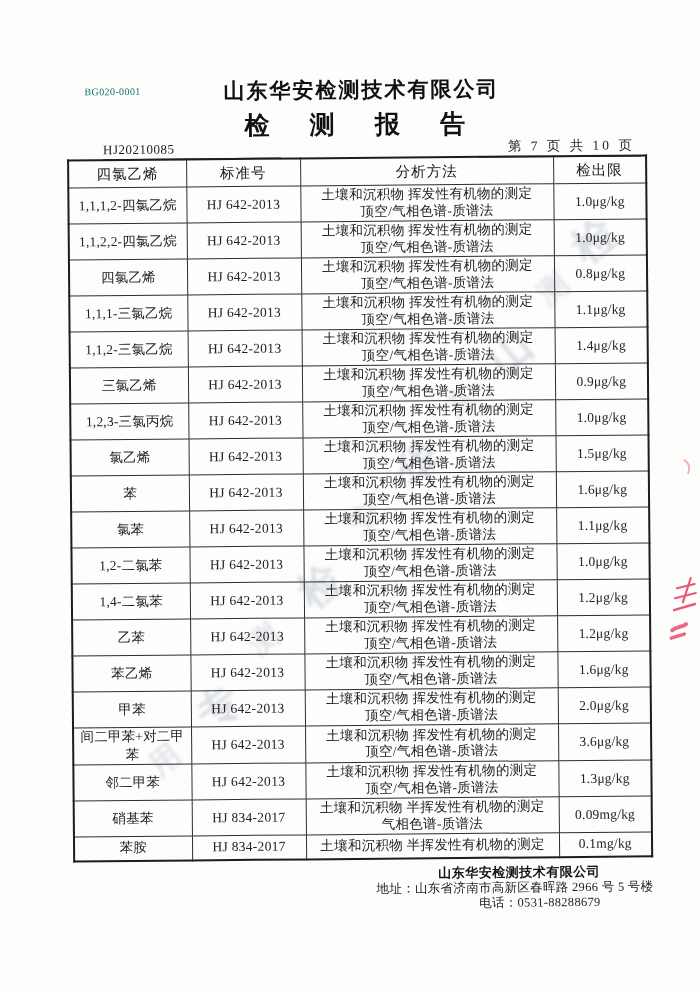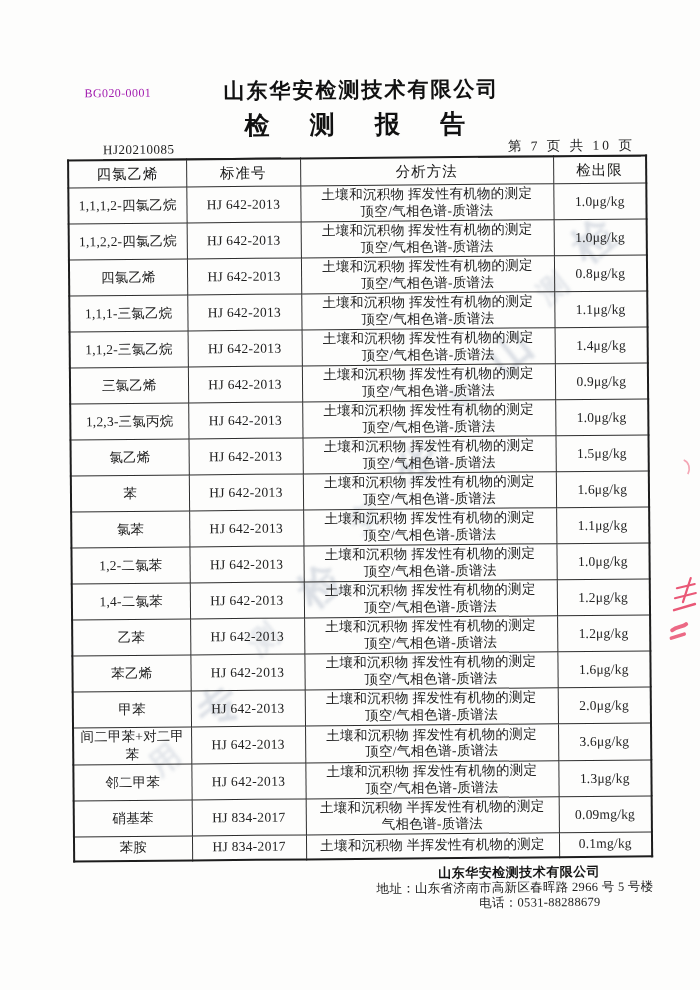--- a/index.html
+++ b/index.html
@@ -4,21 +4,21 @@
 <style>
   html,body{margin:0;padding:0;background:#e8e8e8;}
   .page{
     position:relative;width:700px;height:990px;margin:0 auto;
     background:#fdfdfc;overflow:hidden;
     font-family:"Liberation Serif","DejaVu Serif",serif;
     color:#1e1e1e;
   }
   .tilt{position:absolute;inset:0;transform:rotate(-0.5deg);transform-origin:50% 50%;}
 
-  .form-code{position:absolute;left:88px;top:84px;font-size:12px;letter-spacing:.4px;color:#a21caf;}
+  .form-code{position:absolute;left:88px;top:84px;font-size:10px;letter-spacing:.4px;color:#0f766e;}
   .company-title{position:absolute;left:0;top:76px;width:730px;text-align:center;
     font-size:21px;font-weight:bold;letter-spacing:2px;color:#111;}
   .report-title{position:absolute;left:0;top:108px;width:716px;text-align:center;
     font-size:25px;font-weight:bold;letter-spacing:17px;text-indent:17px;color:#111;}
 
   .meta{position:absolute;left:70px;top:140px;width:578px;height:18px;font-size:13px;}
   .report-no{position:absolute;left:36px;top:0;display:inline-block;min-width:178px;
     border-bottom:1.5px solid #2b2b2b;padding-bottom:1px;letter-spacing:.5px;}
   .page-info{position:absolute;right:4px;top:-1px;border-bottom:1.5px solid #2b2b2b;
     padding:0 6px 1px 30px;letter-spacing:3px;font-size:13.5px;}

